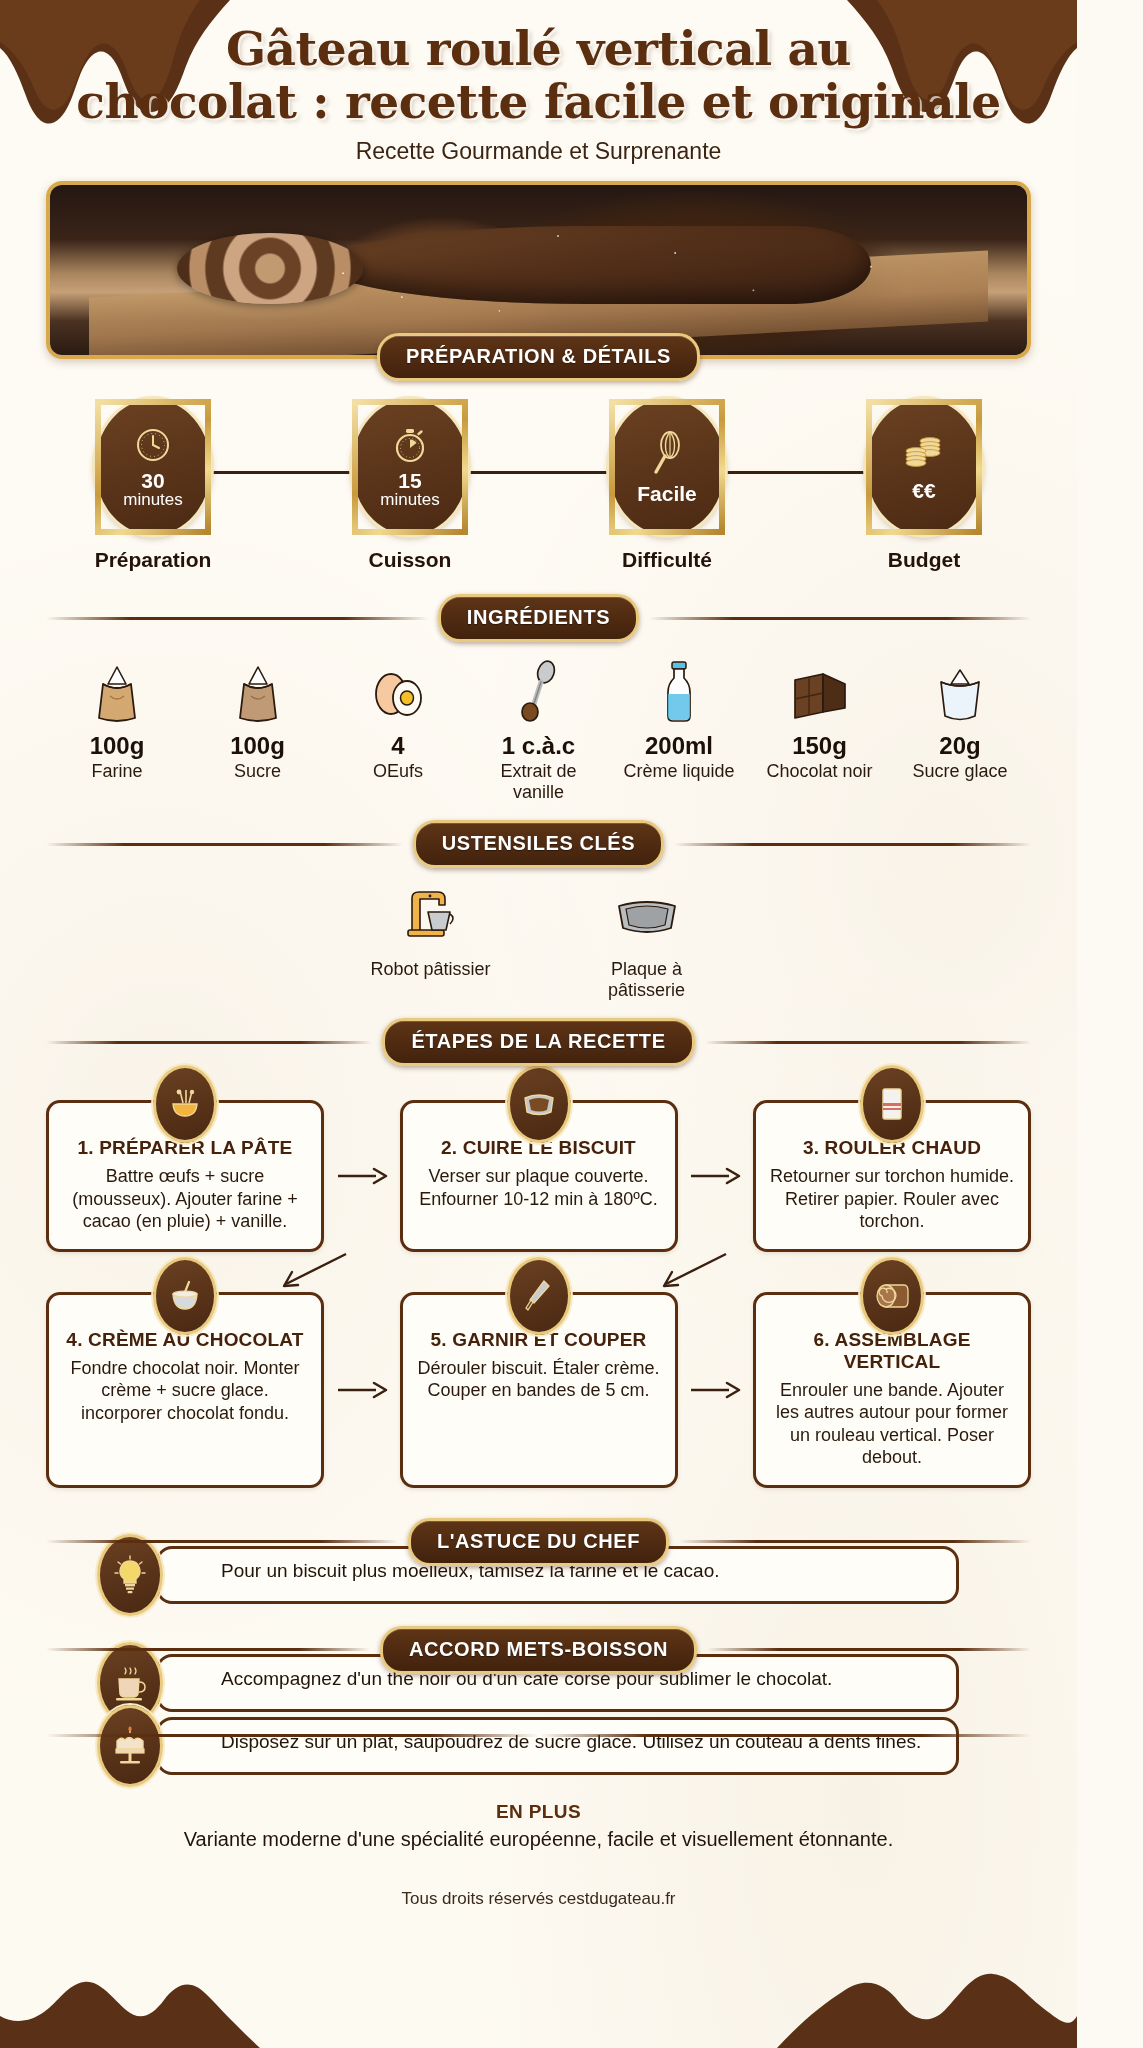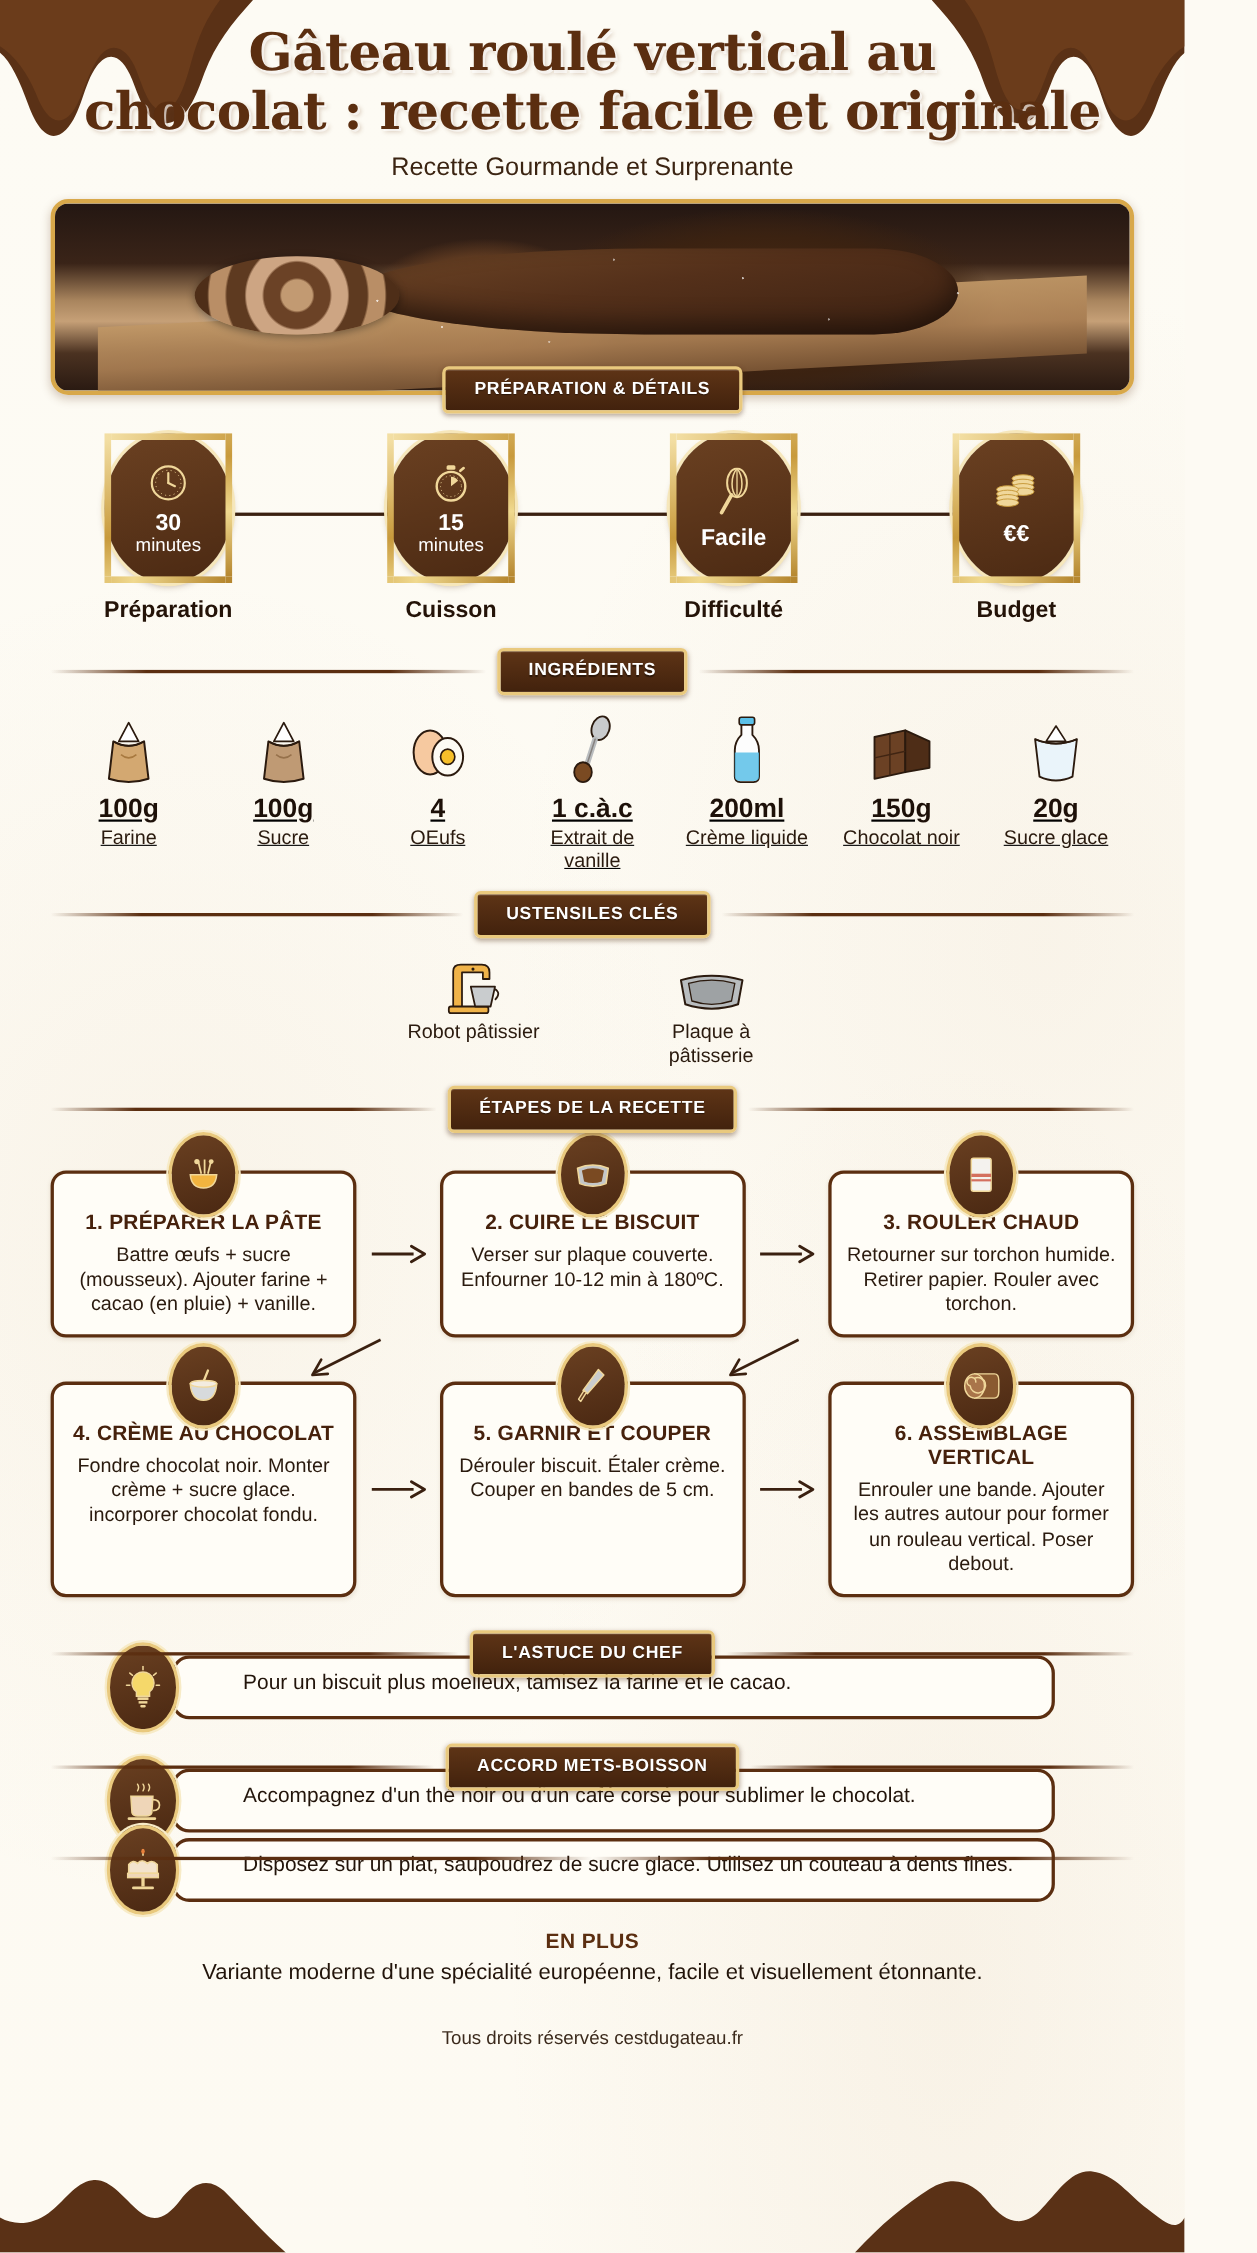--- a/index.html
+++ b/index.html
@@ -104,24 +104,24 @@
   .banner-row {
     position: relative; z-index: 9;
     display: flex; align-items: center; justify-content: center;
     margin: 0 46px;
   }
   .banner-row .rule { flex: 1; height: 3px; background: linear-gradient(90deg, rgba(90,50,20,0), #5b2e10 22%, #5b2e10 78%, rgba(90,50,20,0)); }
   .pill {
     background: linear-gradient(180deg, #5e3416, #42220d);
     color: #fff;
     font-weight: bold;
-    font-size: 16px;
+    font-size: 20px;
     letter-spacing: 0.6px;
     padding: 9px 26px 10px;
-    border-radius: 6px;
+    border-radius: 22px;
     border: 3px solid #e9c97e;
     box-shadow: 0 2px 5px rgba(80,45,18,0.4), inset 0 1px 0 rgba(255,255,255,0.18);
     white-space: nowrap;
     text-shadow: 0 1px 1px rgba(0,0,0,0.45);
     margin: 0 10px;
   }
   .banner-over { margin-top: -26px; }
 
   
   .details {
@@ -147,36 +147,35 @@
   .badge-ico { margin-bottom: 2px; }
   .badge-val { font-size: 21px; font-weight: bold; line-height: 1.02; }
   .badge-unit { font-size: 17px; line-height: 1.05; }
   .detail-label { margin-top: 13px; font-size: 21px; font-weight: bold; color: #241308; }
 
   
   .ing-grid {
     position: relative; z-index: 8;
     display: flex; justify-content: space-between;
     margin: 16px 58px 0;
-    text-decoration: underline;
   }
   .ing { width: 118px; text-align: center; }
   .ing-ico { height: 66px; display: flex; align-items: flex-end; justify-content: center; }
   .ing-qty { font-size: 24px; font-weight: bold; color: #1d1008; margin-top: 8px; }
   .ing-name { font-size: 18px; color: #2a1a0e; line-height: 1.14; margin-top: 1px; }
 
   
   .uten-row {
     position: relative; z-index: 8;
     display: flex; justify-content: center; gap: 86px;
     margin: 14px 0 0;
   }
   .uten { width: 130px; text-align: center; }
   .uten-ico { height: 56px; display: flex; align-items: flex-end; justify-content: center; }
-  .uten-name { font-size: 18px; color: #2a1a0e; line-height: 1.14; margin-top: 5px; }
+  .uten-name { font-size: 18px; color: #2a1a0e; line-height: 1.14; margin-top: 21px; }
 
   
   .steps { position: relative; z-index: 8; margin: 34px 46px 0; }
   .steps-row { display: flex; align-items: stretch; justify-content: space-between; }
   .step {
     position: relative;
     width: 278px;
     border: 3px solid #5b2e10;
     border-radius: 14px;
     background: #fffdf7;

